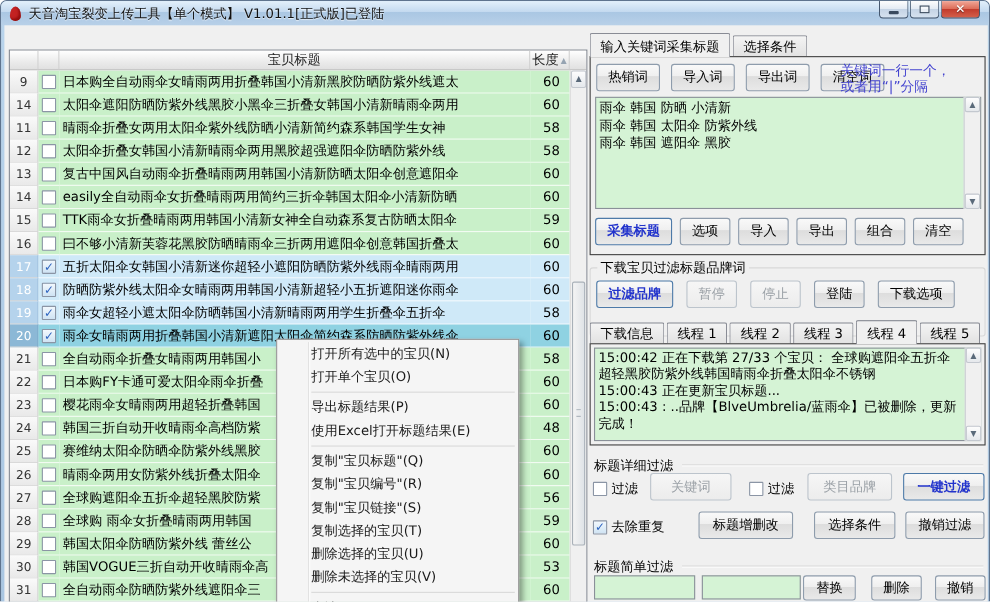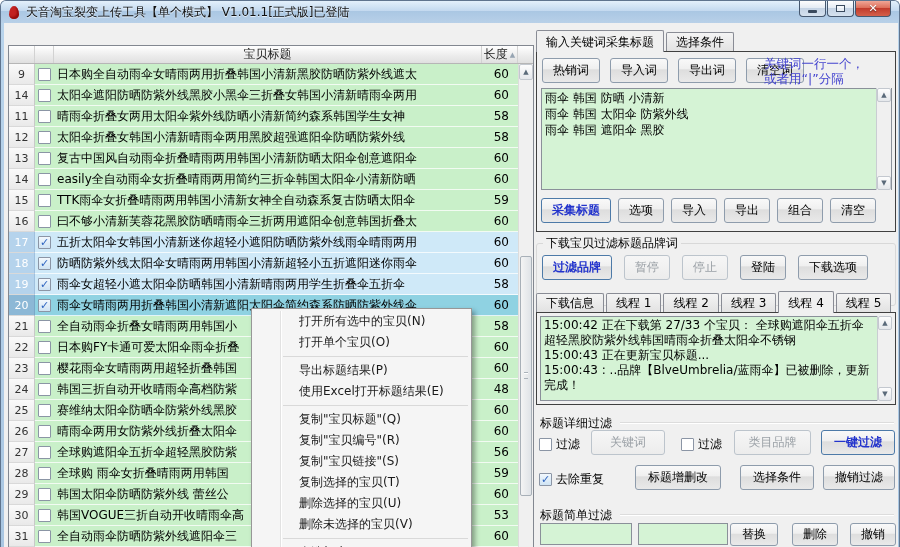--- a/index.html
+++ b/index.html
@@ -74,21 +74,21 @@
   .grip { position:absolute; left:3px; right:3px; top:50%; height:7px; margin-top:-4px;
     border-top:1px solid #aab2ba; border-bottom:1px solid #aab2ba;
     background:linear-gradient(#fff 1px,transparent 1px); }
 
   
   .menu { position:absolute; left:247px; top:285px; width:221px;
     background:#f5f5f5; border:1px solid #979797; padding:2px 0;
     box-shadow:3px 3px 5px rgba(0,0,0,.35); z-index:50; }
   .menu::before { content:''; position:absolute; left:28px; top:2px; bottom:2px;
     width:1px; background:#e2e2e2; box-shadow:1px 0 0 #fff; }
-  .mitem { height:21px; line-height:21px; padding-left:47px; color:#1a1a1a; }
+  .mitem { height:21px; line-height:21px; padding-left:31px; color:#1a1a1a; }
   .msep { height:1px; background:#d9d9d9; margin:3px 3px 3px 31px; }
 
   
   .panel { position:absolute; left:530px; top:0; width:364px; height:525px; }
   .tabs { position:absolute; display:flex; align-items:center; }
   .tab { height:19px; line-height:19px; padding:0 9px;
     border:1px solid #898c95; border-bottom:none; border-radius:2px 2px 0 0;
     background:linear-gradient(#f4f4f4,#e2e2e2); margin-right:2px; white-space:nowrap; }
   .tab.active { height:22px; line-height:22px; background:#f0f0f0;
     position:relative; z-index:3; }

